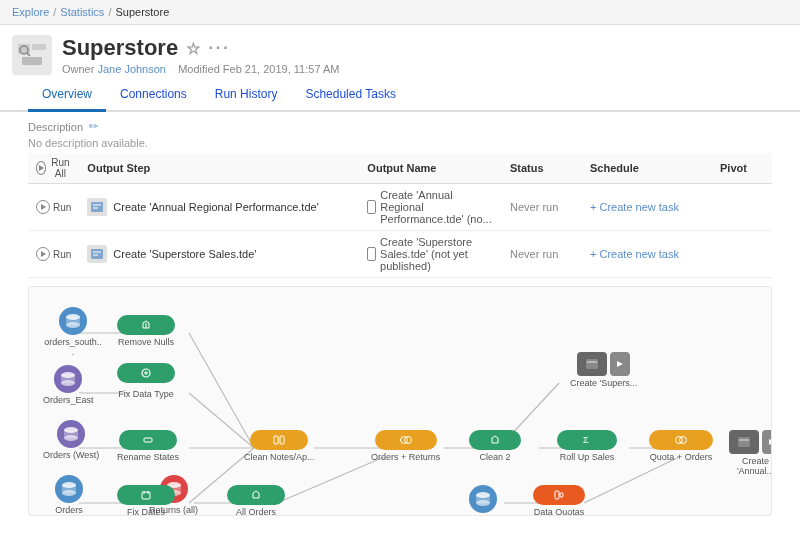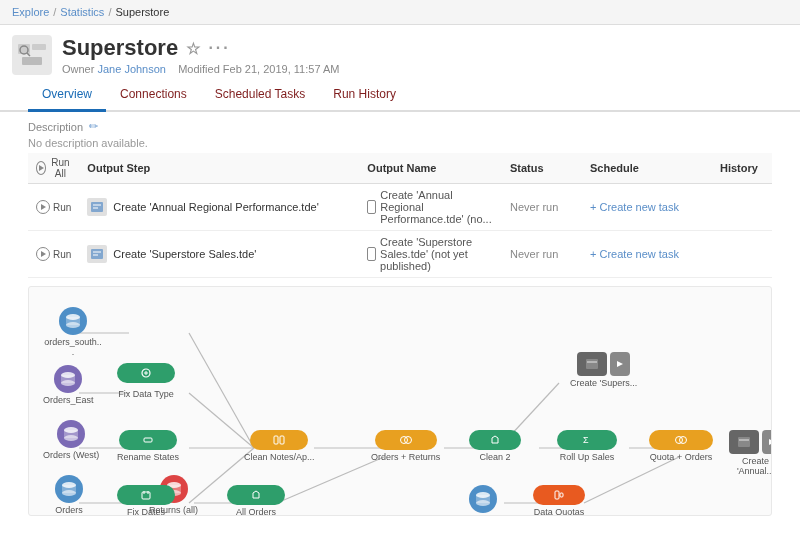--- a/index.html
+++ b/index.html
@@ -16,21 +16,21 @@
     .header-icon { width: 40px; height: 40px; background: #e8e8e8; border-radius: 4px; display: flex; align-items: center; justify-content: center; }
     .header-text { flex: 1; }
     .header-title { font-size: 22px; font-weight: 600; color: #333; display: flex; align-items: center; gap: 8px; }
     .header-star { color: #999; font-size: 16px; cursor: pointer; }
     .header-dots { color: #999; font-size: 16px; cursor: pointer; letter-spacing: 2px; }
     .header-subtitle { font-size: 11px; color: #888; margin-top: 2px; }
     .header-subtitle a { color: #5a8ec8; text-decoration: none; }
 
     
     .tabs { display: flex; border-bottom: 2px solid #ddd; padding: 0 28px; gap: 0; }
-    .tab { padding: 8px 14px; font-size: 12px; color: #7f1d1d; cursor: pointer; border-bottom: 3px solid transparent; margin-bottom: -2px; }
+    .tab { padding: 8px 14px; font-size: 12px; color: #1d4ed8; cursor: pointer; border-bottom: 3px solid transparent; margin-bottom: -2px; }
     .tab.active { color: #1a6bb5; border-bottom-color: #1a6bb5; font-weight: 500; }
 
     
     .content { padding: 8px 28px; }
     .description-row { display: flex; align-items: center; gap: 6px; color: #888; font-size: 11px; margin-bottom: 4px; }
     .description-text { font-size: 11px; color: #999; margin-bottom: 4px; }
     .edit-icon { color: #5a8ec8; cursor: pointer; font-size: 11px; }
 
     
     .task-table { width: 100%; border-collapse: collapse; margin-bottom: 8px; }
@@ -102,22 +102,22 @@
       &nbsp;&nbsp;
       <span>Modified</span>
       <span>Feb 21, 2019, 11:57 AM</span>
     </div>
   </div>
 </div>
 
 <div class="tabs">
   <div class="tab active">Overview</div>
   <div class="tab">Connections</div>
+  <div class="tab">Run History</div>
   <div class="tab">Scheduled Tasks</div>
-  <div class="tab">Run History</div>
 </div>
 
 <div class="content">
 
   <div class="description-row">
     <span>Description</span>
     <span class="edit-icon">✏</span>
   </div>
   <div class="description-text">No description available.</div>
 
@@ -129,21 +129,21 @@
             <span class="play-circle">
                 <span class="play-triangle"></span>
               </span>
             <span>Run All</span>
           </button>
         </th>
         <th class="col-output">Output Step</th>
         <th class="col-name">Output Name</th>
         <th class="col-status">Status</th>
         <th class="col-schedule">Schedule</th>
-        <th class="col-errors">History</th>
+        <th class="col-errors">Pivot</th>
       </tr>
     </thead>
     <tbody>
       <tr>
         <td>
           <button class="run-btn">
             <span class="play-circle">
                 <span class="play-triangle"></span>
               </span>
             <span>Run</span>
@@ -291,20 +291,29 @@
       <div class="flow-node-icon" style="background:#d44;border-radius:50%;width:28px;height:28px;display:flex;align-items:center;justify-content:center;">
         <svg width="16" height="14" viewBox="0 0 16 14">
             <ellipse cx="8" cy="3" rx="7" ry="3" fill="white" opacity="0.8"></ellipse>
             <rect x="1" y="3" width="14" height="8" fill="white" opacity="0.3"></rect>
             <ellipse cx="8" cy="11" rx="7" ry="3" fill="white" opacity="0.6"></ellipse>
           </svg>
       </div>
       <div class="flow-node-label">Returns (all)</div>
     </div>
 
+    <div class="flow-step" style="left:88px;top:28px;">
+      <div class="flow-step-bar step-clean" style="background:#2e9e6b;width:58px;height:20px;border-radius:10px;display:flex;align-items:center;justify-content:center;font-size:8px;color:white;">
+        <svg width="10" height="10" viewBox="0 0 10 10">
+            <path d="M2 3 L5 1 L8 3 L8 8 L2 8 Z" fill="none" stroke="white" stroke-width="1"></path>
+            <line x1="5" y1="3" x2="5" y2="8" stroke="white" stroke-width="1"></line>
+          </svg>
+      </div>
+      <div class="flow-step-label">Remove Nulls</div>
+    </div>
 
     <div class="flow-step" style="left:88px;top:76px;gap:6px;">
       <div class="flow-step-bar" style="background:#2e9e6b;width:58px;height:20px;border-radius:10px;display:flex;align-items:center;justify-content:center;font-size:8px;color:white;">
         <svg width="10" height="10" viewBox="0 0 10 10">
             <circle cx="5" cy="5" r="4" fill="none" stroke="white" stroke-width="1.2"></circle>
             <line x1="3" y1="5" x2="7" y2="5" stroke="white" stroke-width="1"></line>
             <line x1="5" y1="3" x2="5" y2="7" stroke="white" stroke-width="1"></line>
           </svg>
       </div>
       <div class="flow-step-label">Fix Data Type</div>

